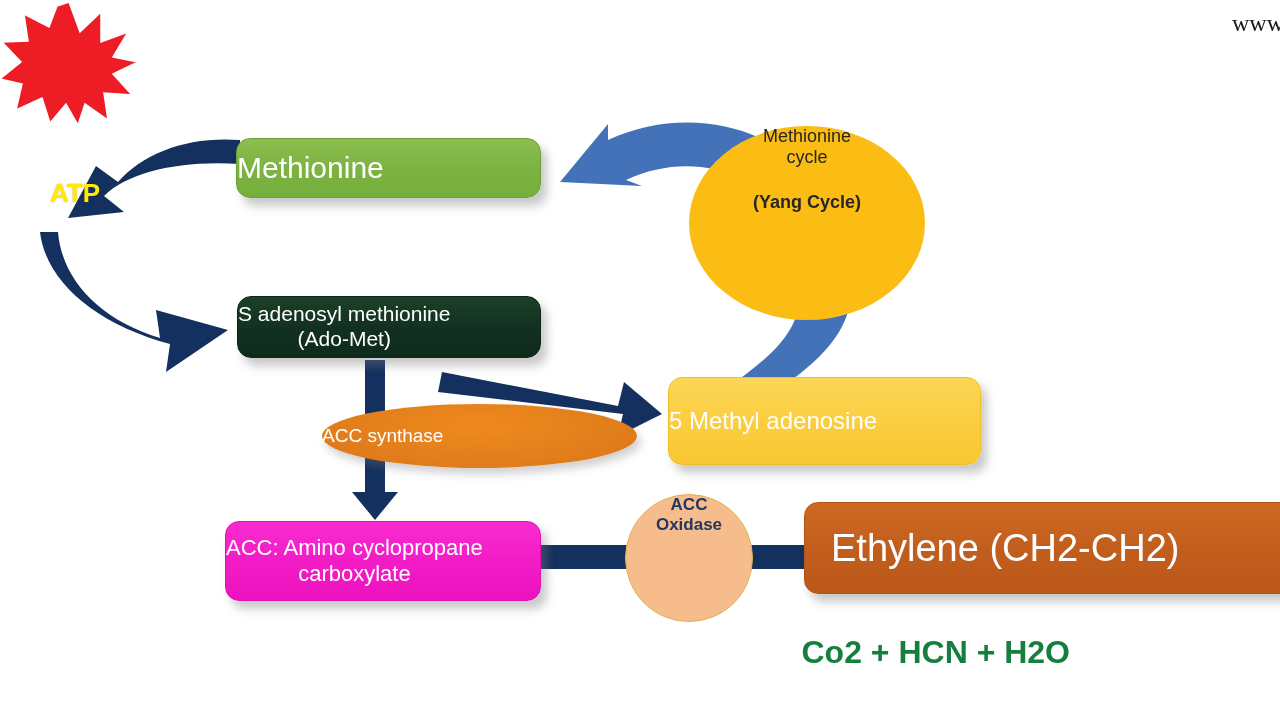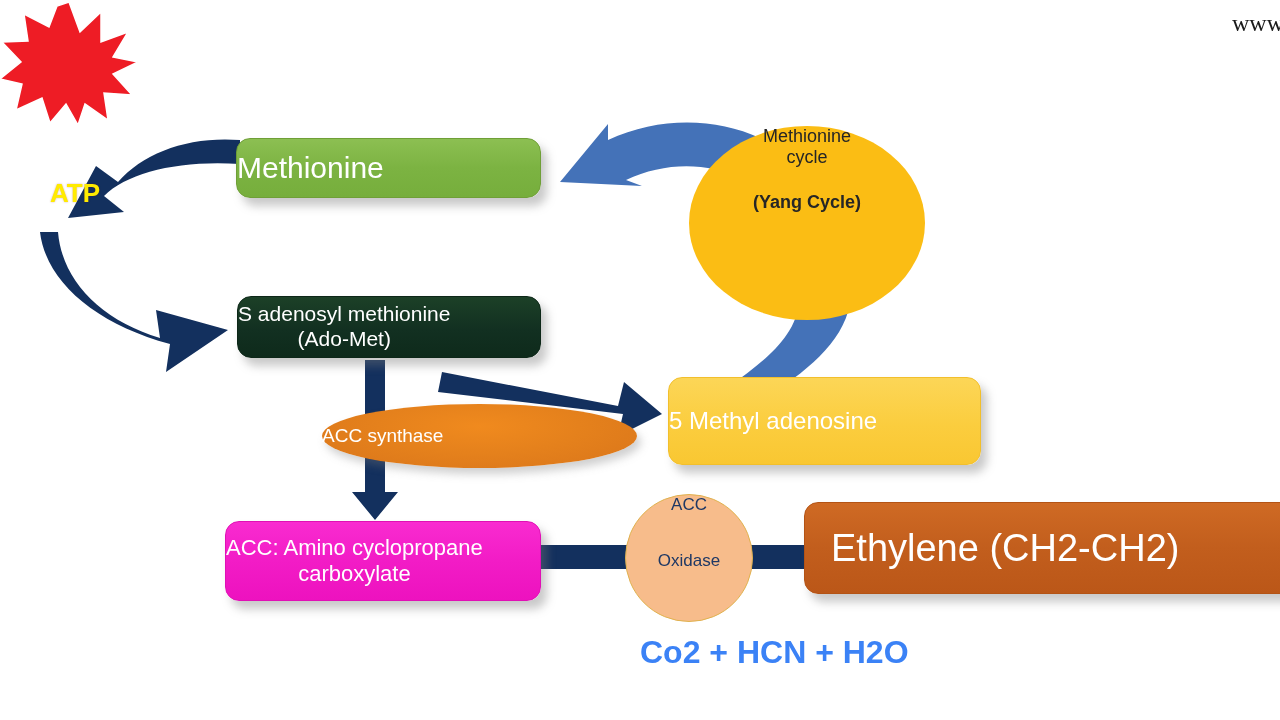--- a/index.html
+++ b/index.html
@@ -94,25 +94,24 @@
     box-shadow: 4px 6px 9px rgba(120,120,120,0.35);
     z-index: 7;
   }
   
   #acc-oxidase {
     left: 625px; top: 494px; width: 128px; height: 128px;
     border-radius: 50%;
     background: #f7bc8b;
     border: 1px solid #e0b24f;
     color: #1f3864;
-    font-weight: normal;
+    font-weight: bold;
     font-size: 17px;
     flex-direction: column;
     z-index: 7;
-    gap: 36px;
   }
   
   #atp-star {
     left: 6px; top: 132px; width: 138px; height: 125px;
     z-index: 8;
   }
   #atp-label {
     position: absolute;
     left: 6px; top: 178px; width: 138px;
     text-align: center;
@@ -130,22 +129,22 @@
   }
   #sam-synthetase {
     left: 92px; top: 224px; width: 150px;
     font-size: 21px;
     line-height: 1.35;
     text-align: center;
     z-index: 9;
   }
   #byproducts {
     left: 640px; top: 634px; width: 430px;
-    text-align: left;
-    color: #3b82f6;
+    text-align: right;
+    color: #15803d;
     font-weight: bold;
     font-size: 32px;
     z-index: 9;
   }
   #watermark {
     left: 1232px; top: 10px;
     font-family: "Liberation Serif", serif;
     font-size: 24px;
     color: #1a1a1a;
     white-space: nowrap;

